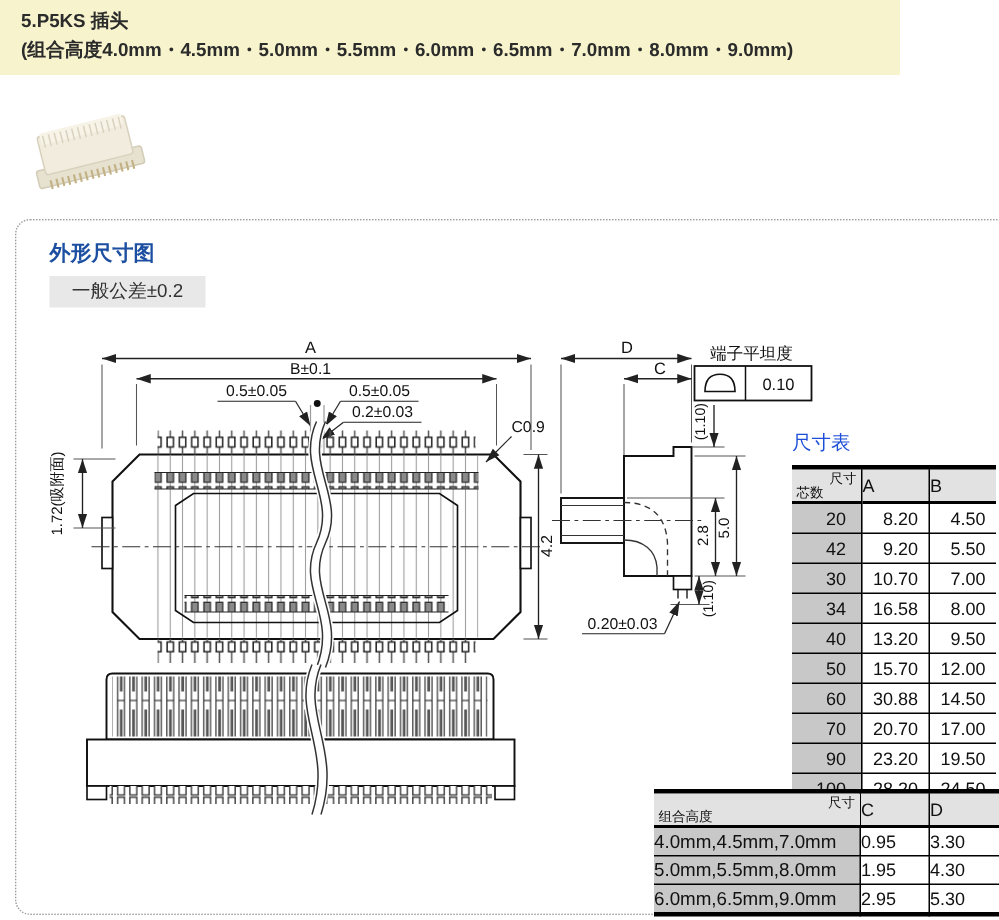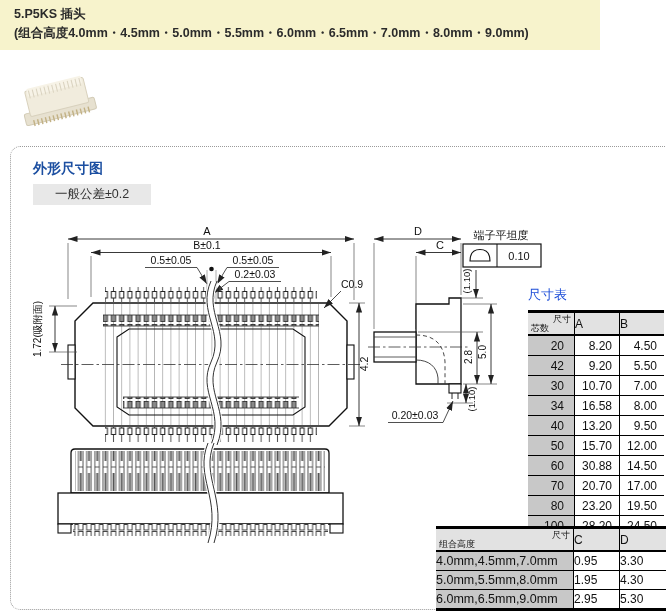--- a/index.html
+++ b/index.html
@@ -5,21 +5,21 @@
   html,body{margin:0;padding:0;background:#fff;}
   .page{position:relative;width:666px;height:613px;overflow:hidden;background:#fff;
         font-family:"Liberation Sans","DejaVu Sans",sans-serif;color:#222;}
   .band{position:absolute;left:0;top:0;width:600px;height:50px;background:#f7f3cc;}
   .band .t1{position:absolute;left:14px;top:6px;font-size:12.5px;font-weight:bold;color:#2b2b2b;}
   .band .t2{position:absolute;left:14px;top:25px;font-size:12.5px;font-weight:bold;color:#2b2b2b;}
   .photo{position:absolute;left:10px;top:62px;}
   .panel{position:absolute;left:10px;top:146px;width:700px;height:464px;
          border:1px dotted #9a9a9a;border-radius:10px;box-sizing:border-box;}
   .sec-title{position:absolute;left:22px;top:13px;font-size:14px;font-weight:bold;color:#1c4fa1;}
-  .tol-note{position:absolute;left:22px;top:37px;width:118px;height:21px;background:#e8e8e8;
+  .tol-note{position:absolute;left:22px;top:37px;width:104px;height:21px;background:#e8e8e8;
             font-size:12.5px;color:#333;text-align:center;line-height:21px;}
   .drawing{position:absolute;left:0;top:0;}
   svg text{fill:#111;font-family:"Liberation Sans","DejaVu Sans",sans-serif;}
 
   .dim-table{position:absolute;border-collapse:collapse;font-size:12px;color:#111;
              border-top:3px solid #000;border-bottom:3px solid #000;background:#fff;}
   .dim-table td{border:1px solid #000;padding:0;height:19px;text-align:left;}
   .dim-table td:first-child{border-left:none;}
   .dim-table td:last-child{border-right:none;}
   .dim-table tr.hdr td{border-bottom:2px solid #000;background:#e2e2e2;height:21px;font-size:12px;}
@@ -291,21 +291,21 @@
             <td class="lbl">60</td>
             <td class="num">30.88</td>
             <td class="num">14.50</td>
           </tr>
       <tr>
             <td class="lbl">70</td>
             <td class="num">20.70</td>
             <td class="num">17.00</td>
           </tr>
       <tr>
-            <td class="lbl">80</td>
+            <td class="lbl">90</td>
             <td class="num">23.20</td>
             <td class="num">19.50</td>
           </tr>
       <tr>
             <td class="lbl">100</td>
             <td class="num">28.20</td>
             <td class="num">24.50</td>
           </tr>
     </tbody>
       </table>

